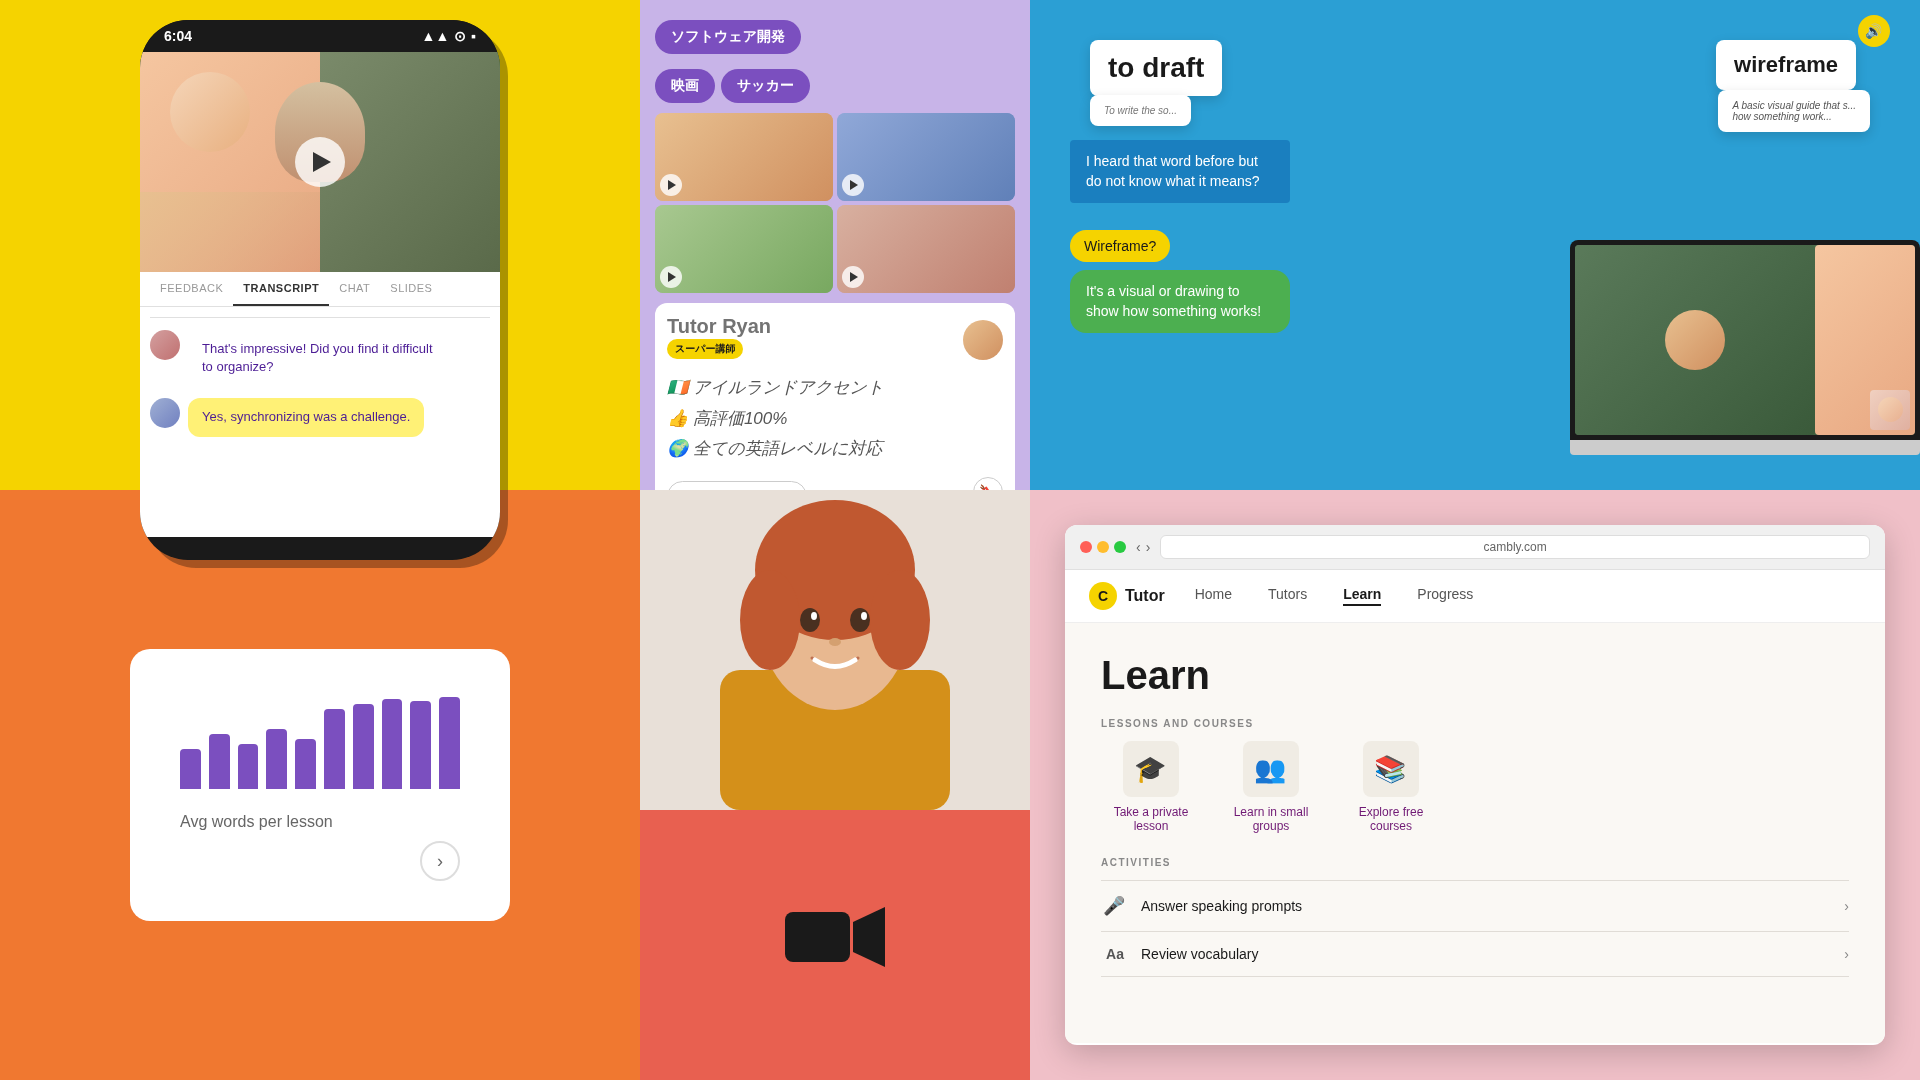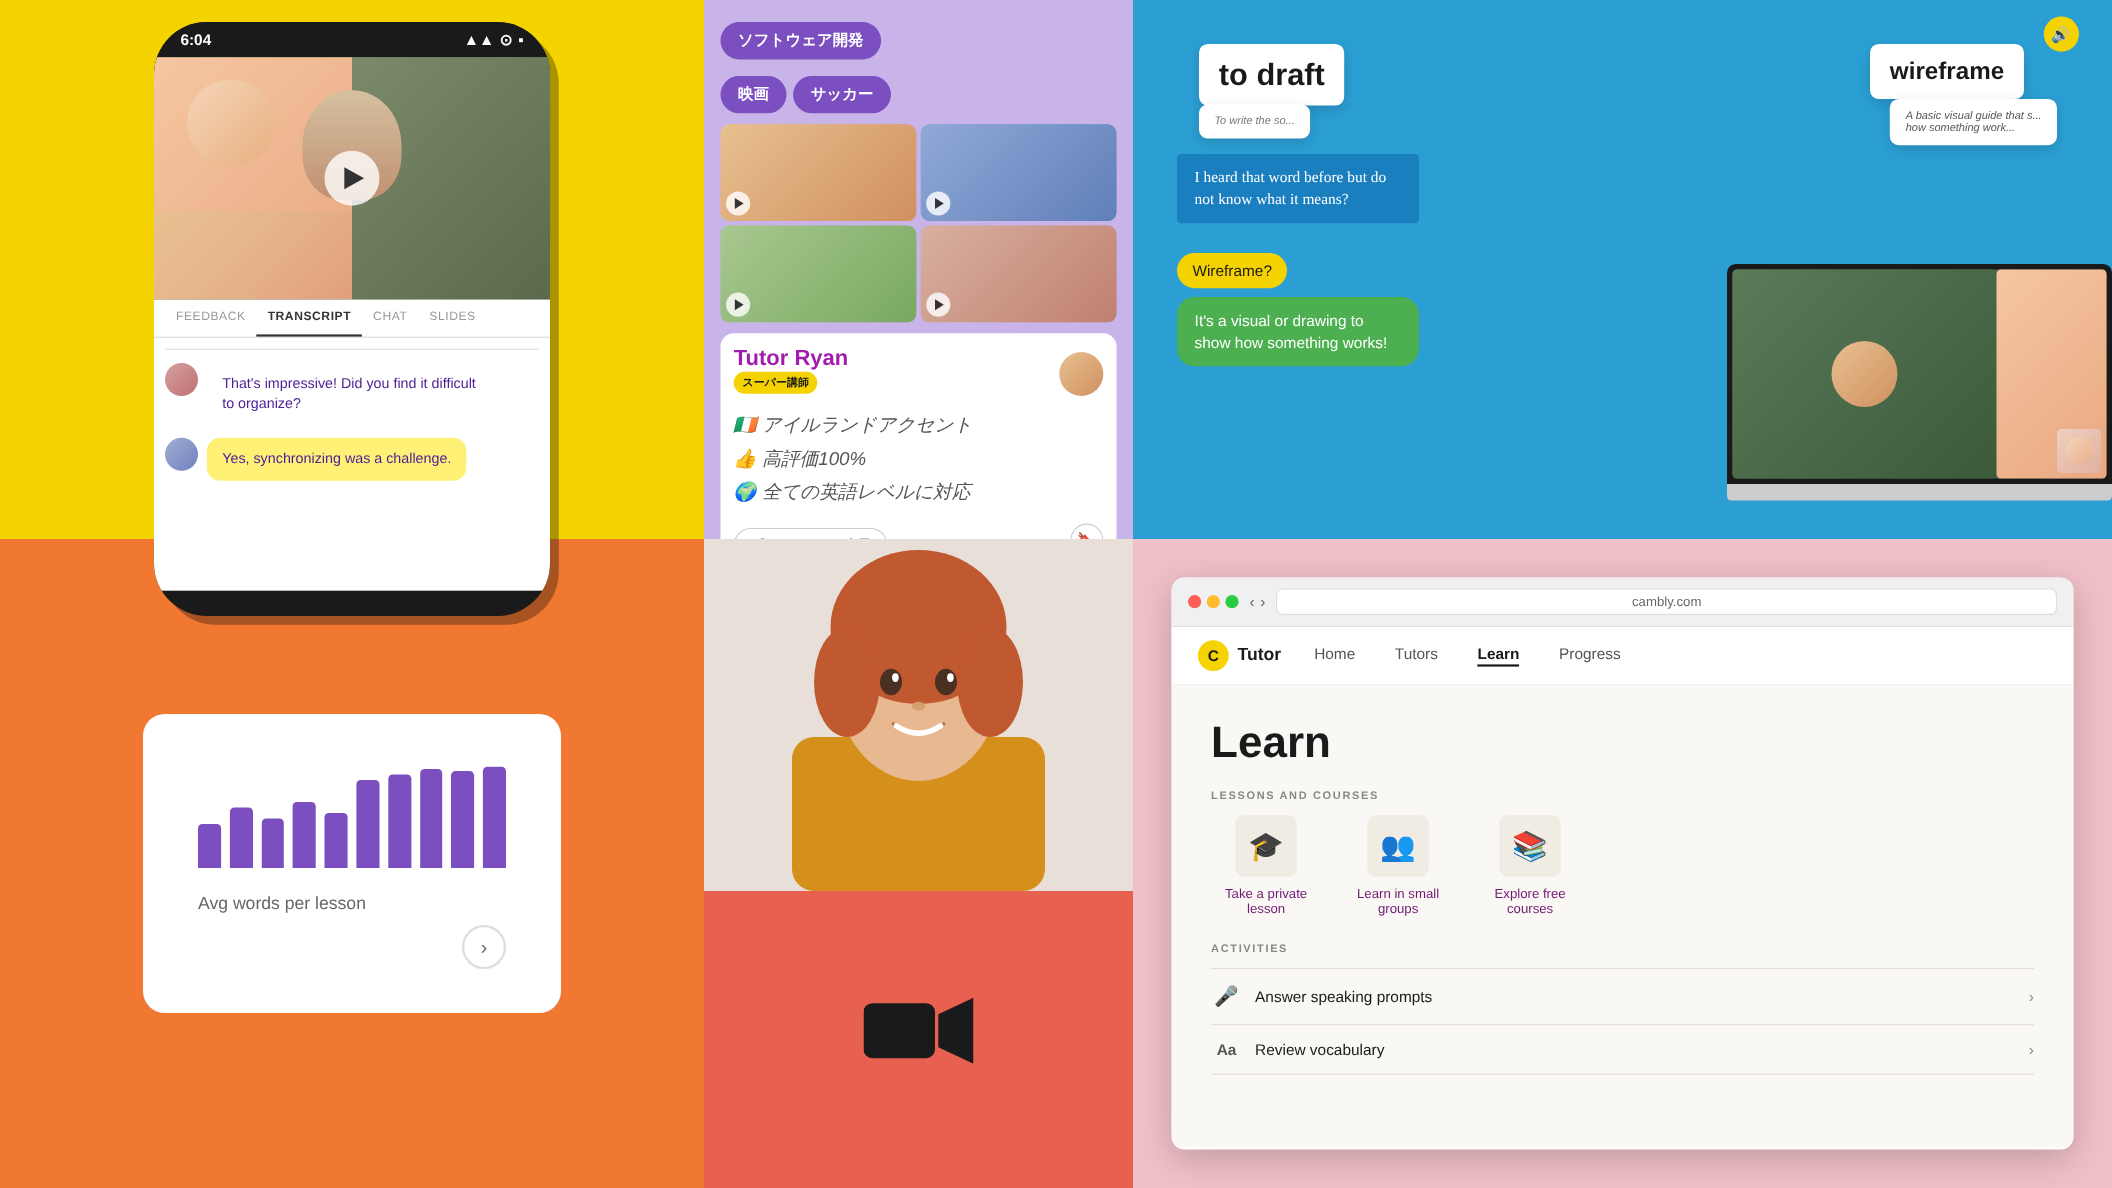--- a/index.html
+++ b/index.html
@@ -232,21 +232,21 @@
     .tutor-card-header {
       display: flex;
       justify-content: space-between;
       align-items: center;
       margin-bottom: 8px;
     }
 
     .tutor-name {
       font-size: 20px;
       font-weight: 700;
-      color: #a21caf;
+      color: #737373;
     }
 
     .tutor-avatar-small {
       width: 40px;
       height: 40px;
       border-radius: 50%;
       background: linear-gradient(135deg, #e8c090, #d09060);
     }
 
     .super-badge {
@@ -332,21 +332,20 @@
 
     .chat-bubble-blue {
       background: #1a7fbf;
       color: white;
       border-radius: 4px;
       padding: 12px 16px;
       font-size: 14px;
       line-height: 1.4;
       position: absolute;
       max-width: 220px;
-      font-family: Liberation Serif, serif;
     }
 
     .chat-bubble-yellow-vocab {
       background: #F5D300;
       color: #1a1a1a;
       border-radius: 16px;
       padding: 8px 14px;
       font-size: 14px;
       font-weight: 500;
       position: absolute;
@@ -802,21 +801,21 @@
       <button class="profile-btn">プロフィールを表示</button>
       <div class="bookmark-btn">🔖</div>
     </div>
   </div>
 </div>
 
 <div class="section-vocab">
 
   <div class="vocab-word-card" style="top:40px;left:60px;">to draft</div>
   <div class="vocab-def-card" style="top:95px;left:60px;font-size:10px;color:#777;">To write the so...</div>
-  <div class="vocab-word-card" style="top:40px;right:80px;font-size:22px;">wireframe</div>
+  <div class="vocab-word-card" style="top:40px;right:64px;font-size:22px;">wireframe</div>
   <div class="vocab-def-card" style="top:90px;right:50px;font-size:10px;">A basic visual guide that s...<br>how something work...</div>
 
   <div class="chat-bubble-blue" style="top:140px;left:40px;">I heard that word before but do not know what it means?</div>
   <div class="chat-bubble-yellow-vocab" style="top:230px;left:40px;">Wireframe?</div>
   <div class="chat-bubble-green" style="top:270px;left:40px;">It's a visual or drawing to show how something works!</div>
 
   <div class="sound-icon">🔊</div>
 
   <div class="laptop-frame">
     <div class="laptop-screen">

